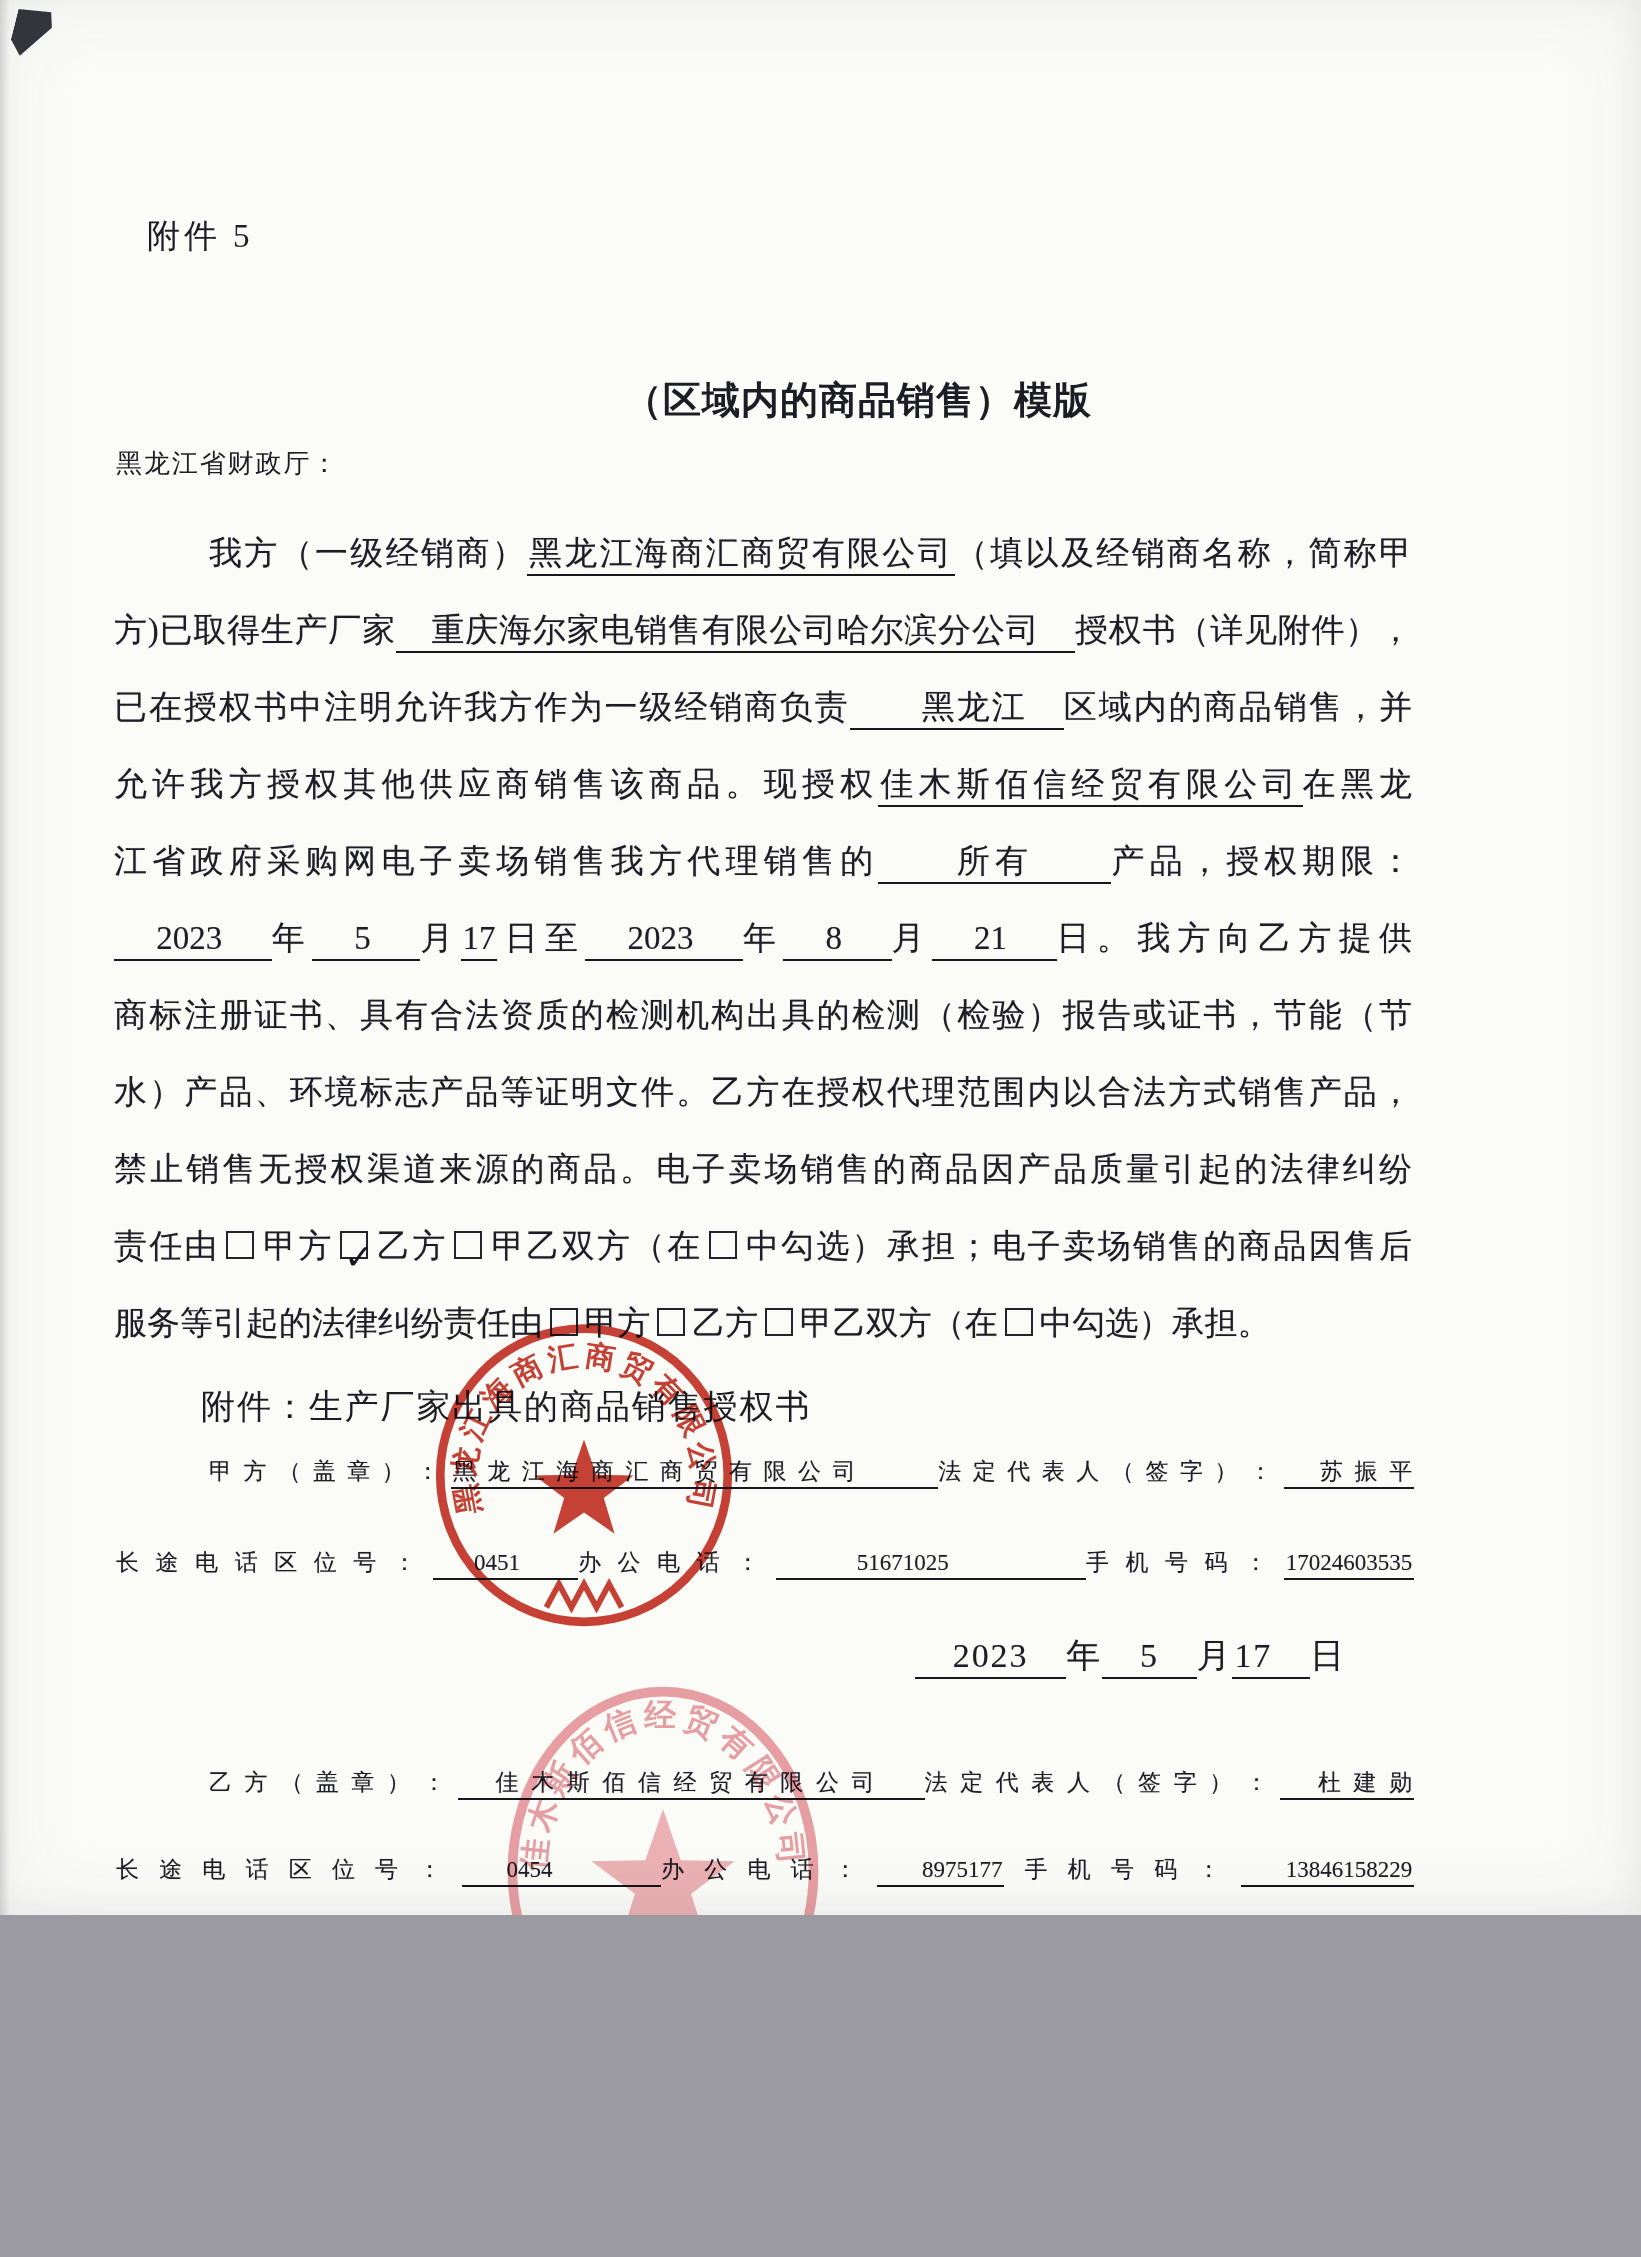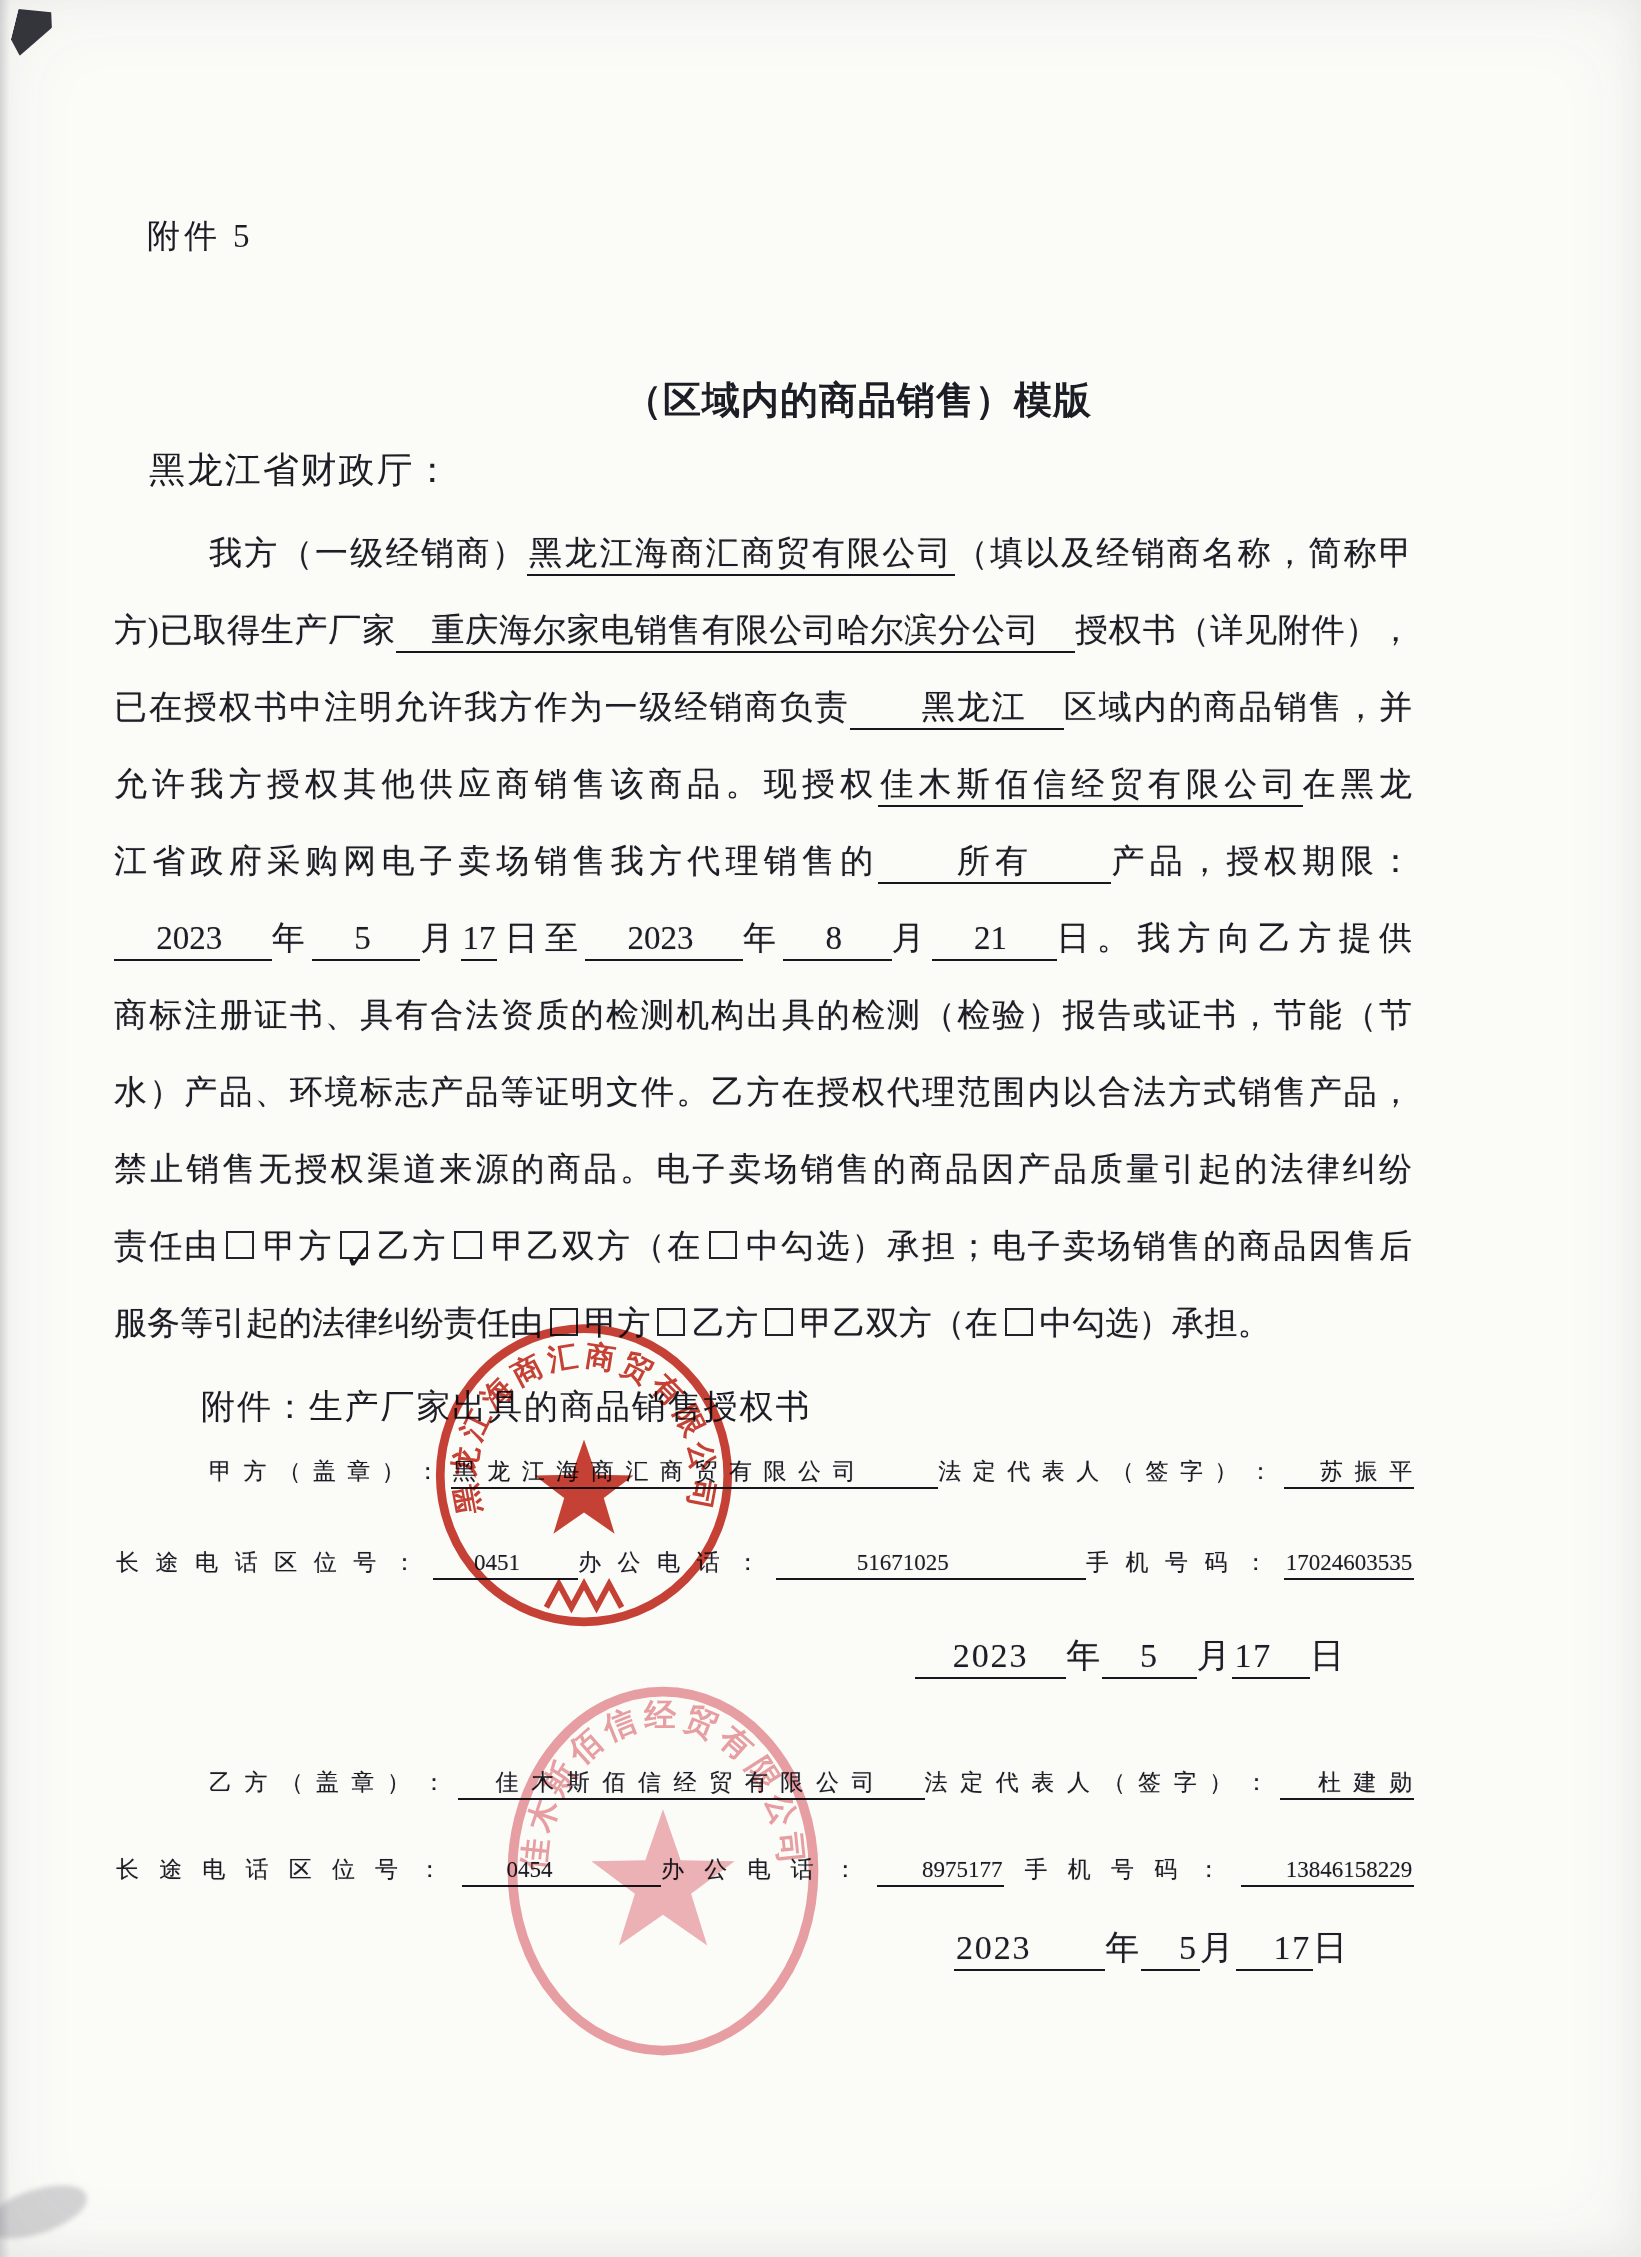--- a/index.html
+++ b/index.html
@@ -1,33 +1,33 @@
 <!DOCTYPE html>
 <html><head>
 <meta charset="utf-8">
 <style>
   html,body{margin:0;padding:0;background:#9a9aa0;}
   .page{
     position:relative;
-    width:1641px;height:2257px;
+    width:1641px;height:1915px;
     margin:0 auto;
     background:#fbfbf8;
     color:#1d1d26;
     font-family:"Liberation Serif","DejaVu Serif",serif;
     overflow:hidden;
     box-shadow:inset 0 0 87px rgba(70,70,80,.07), inset -3.9px -5.8px 29px rgba(90,90,100,.06);
   }
   .tx, .u{ text-shadow:0 0 1px rgba(25,25,40,.35); }
 
   .attach-label{position:absolute;left:147px;top:214px;font-size:33px;letter-spacing:3.9px;}
   .title{position:absolute;left:114px;top:299px;width:1298px;text-align:center;
          font-size:38px;font-weight:700;letter-spacing:1px;transform:translateX(17.4px);}
   .subtitle{position:absolute;left:114px;top:375px;width:1298px;text-align:center;
          font-size:38px;font-weight:700;letter-spacing:1px;transform:translateX(95px);}
-  .salutation{position:absolute;left:116px;top:446px;font-size:36px;letter-spacing:1.9px;margin-left:33px;}
+  .salutation{position:absolute;left:116px;top:446px;font-size:26px;letter-spacing:1.9px;}
 
   .para{position:absolute;left:114px;top:515px;width:1298px;font-size:33px;}
   .para .line{height:77px;line-height:77px;text-align:justify;text-align-last:justify;overflow:hidden;}
   .para .line.no-just{text-align:left;text-align-last:left;}
   .para .line.indent{padding-left:95px;}
 
   .flowline{position:absolute;left:116px;width:1298px;font-size:23px;line-height:44px;
             text-align:justify;text-align-last:justify;overflow:hidden;}
   .flowline.indent{padding-left:93px;width:1205px;}
   .plainline{position:absolute;font-size:34px;line-height:44px;letter-spacing:1.9px;white-space:nowrap;}

